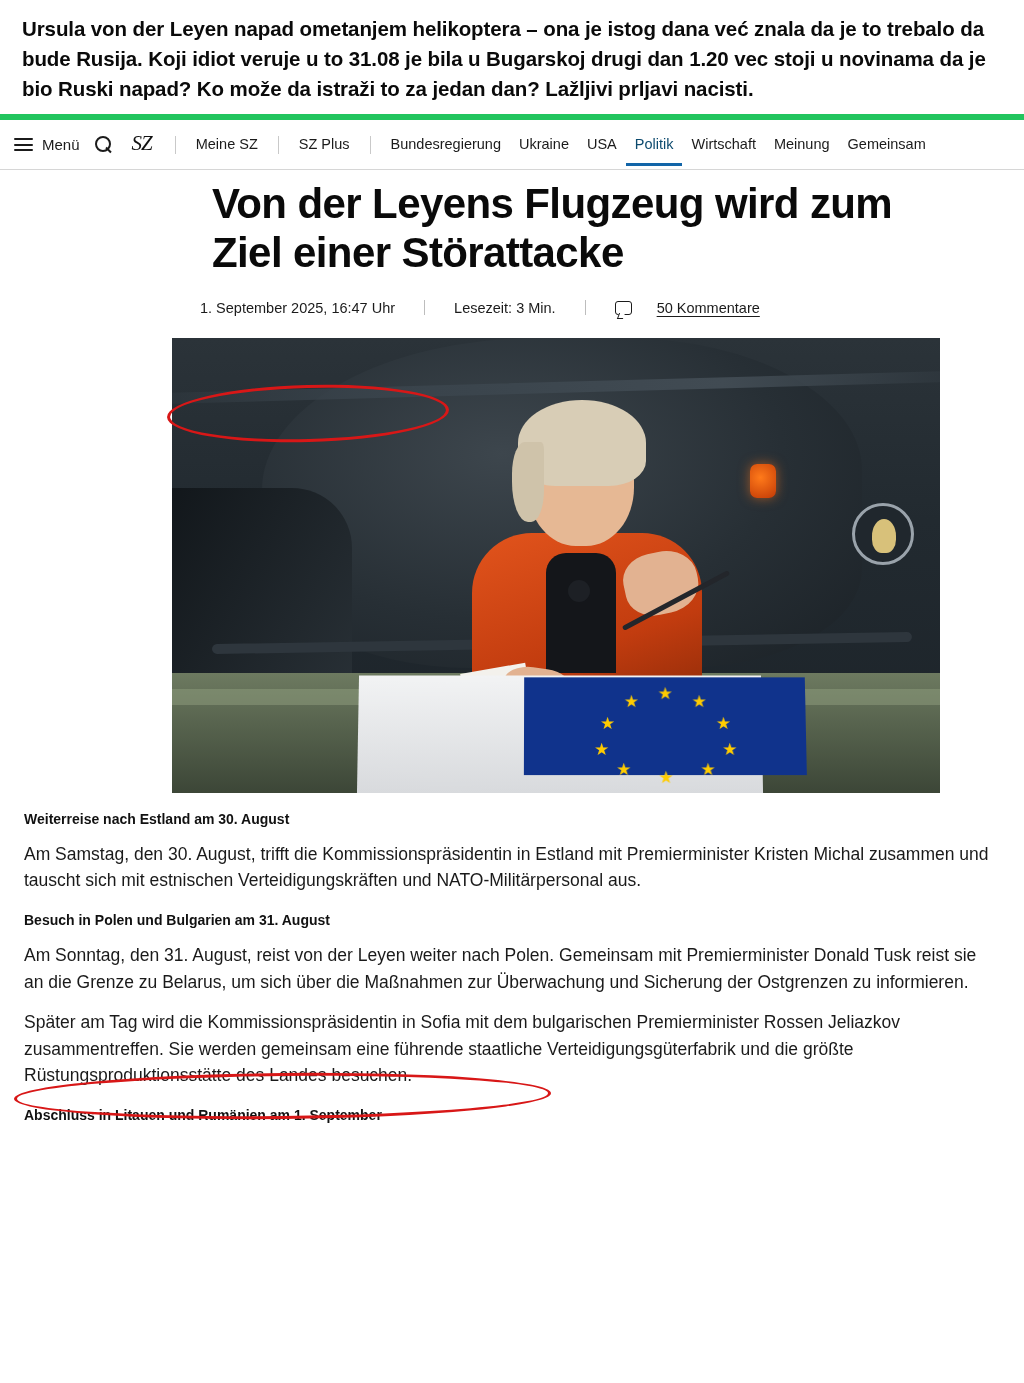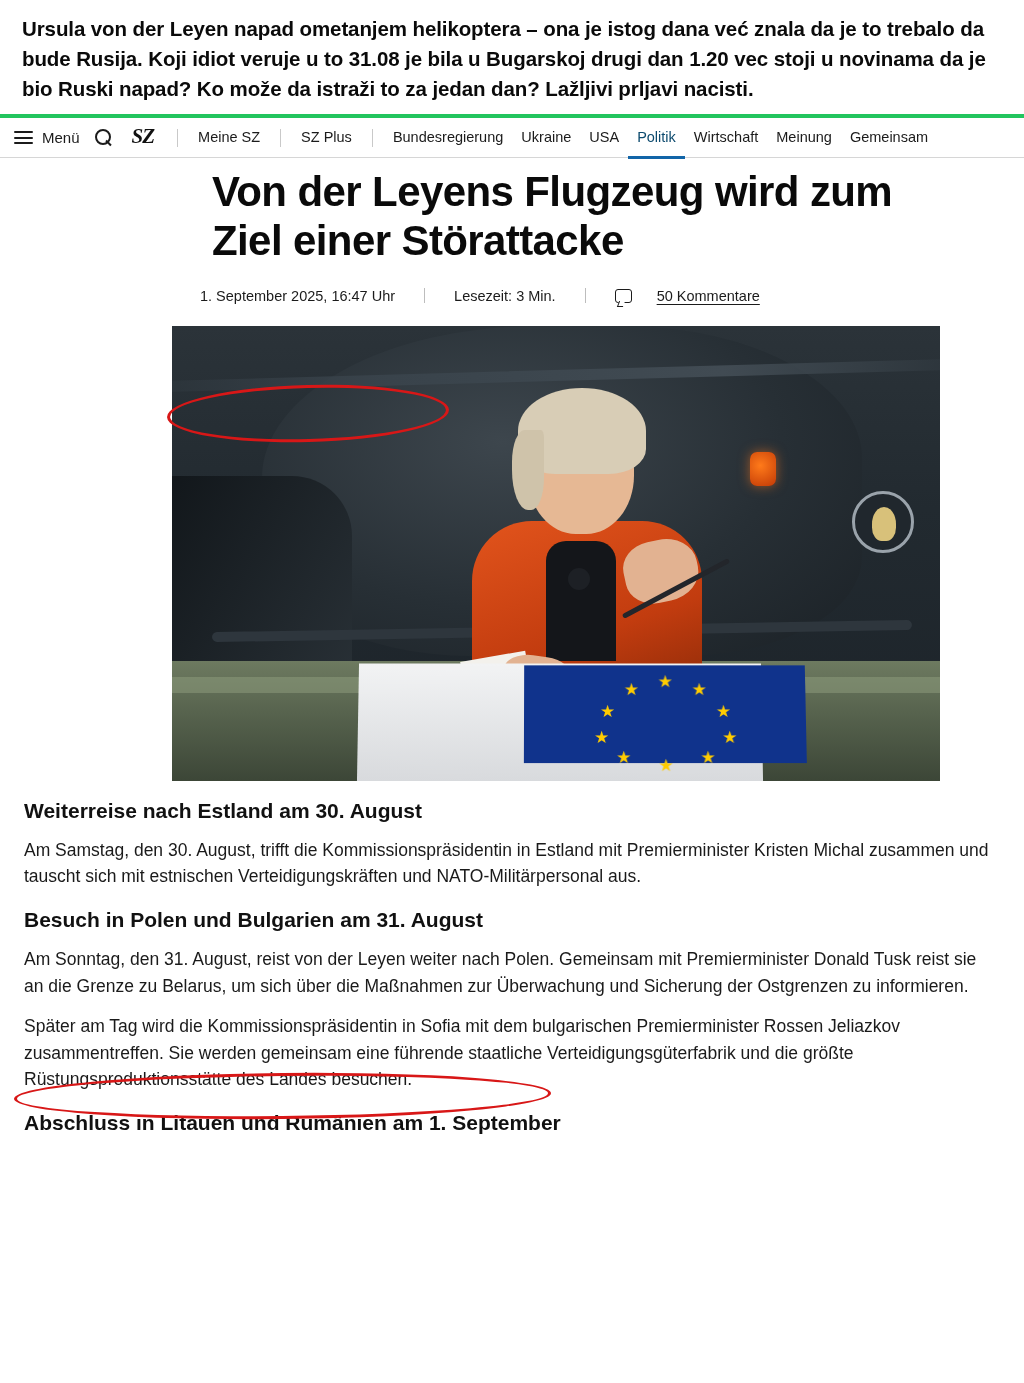--- a/index.html
+++ b/index.html
@@ -22,23 +22,23 @@
     padding: 14px 22px 10px 22px;
     font-size: 20.5px;
     line-height: 1.47;
     font-weight: bold;
     color: #0a0a0a;
     letter-spacing: -0.1px;
   }
 
   
   .navbar {
-    border-top: 4px solid #22c55e;
+    border-top: 6px solid #22c55e;
     border-bottom: 1px solid #d6d6d6;
-    height: 44px;
+    height: 56px;
     display: flex;
     align-items: center;
     padding: 0 10px 0 14px;
     gap: 0px;
     font-size: 14.5px;
     color: #1b1b1b;
     background: #fff;
   }
   .nav-burger {
     display: flex;
@@ -78,21 +78,21 @@
   .search-icon::after {
     content: "";
     position: absolute;
     width: 7px; height: 2px;
     background: #1b1b1b;
     transform: rotate(45deg);
     left: 11px; top: 14px;
   }
   .sz-logo {
     font-family: "Liberation Serif", serif;
-    font-weight: bold;
+    font-weight: normal;
     font-style: italic;
     font-size: 21px;
     letter-spacing: -1px;
     color: #111;
     padding: 0 12px 0 2px;
     position: relative;
     top: -1px;
   }
   .nav-sep {
     width: 1px;
@@ -341,21 +341,21 @@
   .ph-mic2 {
     position: absolute;
     left: 396px; top: 242px; width: 22px; height: 22px;
     background: #1d2025;
     border-radius: 50%;
   }
 
   
   .body-wrap { padding: 0 24px; margin-top: 18px; }
   .sub-head {
-    font-size: 21px;
+    font-size: 14px;
     font-weight: bold;
     color: #111;
     margin: 18px 0 0 0;
   }
   .para {
     font-size: 17.5px;
     line-height: 1.52;
     color: #1a1a1a;
     margin: 14px 0 0 0;
   }

